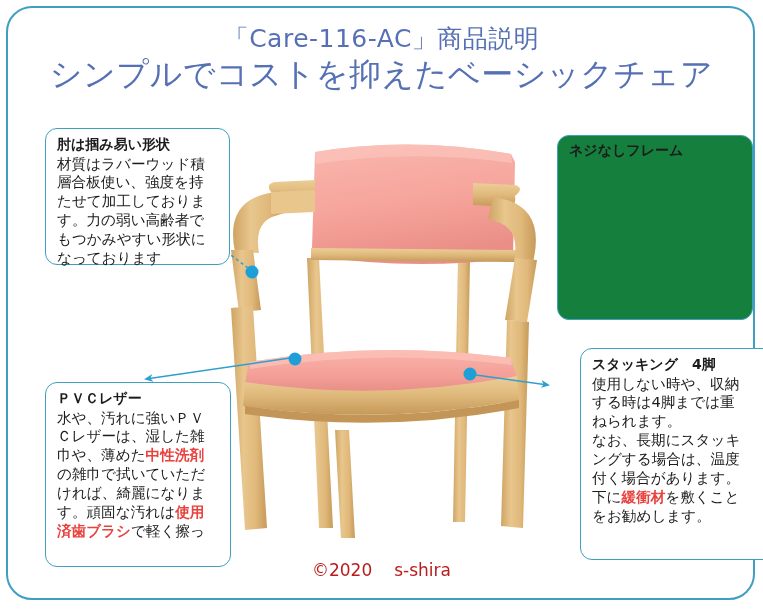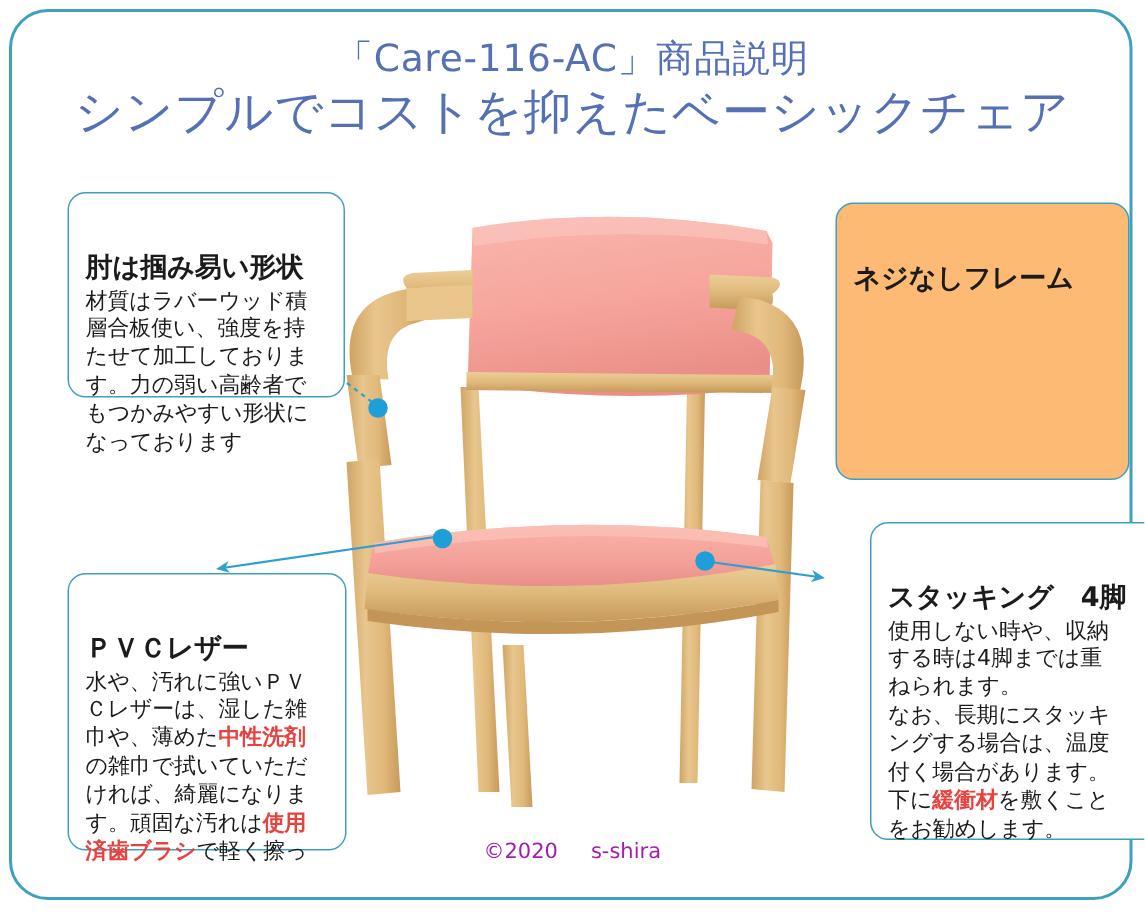--- a/index.html
+++ b/index.html
@@ -64,34 +64,33 @@
   .callout {
     position: absolute;
     border: 1.6px solid #3f9fc0;
     border-radius: 12px;
     box-sizing: border-box;
     padding: 7px 9px 8px 11px;
     color: #1b1b1b;
   }
   .callout .c-head {
     font-weight: bold;
-    font-size: 18px;
+    font-size: 14px;
     line-height: 1.25;
     margin-bottom: 1px;
     white-space: nowrap;
-    margin-top: 32px;
   }
   .callout .c-body {
     font-size: 14.6px;
     line-height: 1.30;
   }
   .callout .c-body p { margin: 0; }
 
   .box-white { background: #ffffff; }
-  .box-blue  { background: #fdba74; }
+  .box-blue  { background: #15803d; font-family: Liberation Mono, monospace; }
 
   #callout-elbow {
     left: 45px;  top: 128px;  width: 185px; height: 137px;
   }
   #callout-frameless {
     left: 557px; top: 135px;  width: 196px; height: 185px;
   }
   #callout-pvc {
     left: 45px;  top: 382px;  width: 186px; height: 185px;
   }
@@ -109,22 +108,22 @@
     pointer-events: none;
   }
 
   
   .footer {
     position: absolute;
     left: 0;
     top: 560px;
     width: 763px;
     text-align: center;
-    font-size: 14px;
-    color: #a21caf;
+    font-size: 17px;
+    color: #b91c1c;
   }
   .footer .sp { display: inline-block; width: 22px; }
 </style>
 </head>
 <body>
 
 <div id="page">
 
   <div class="outer-frame"></div>
 

